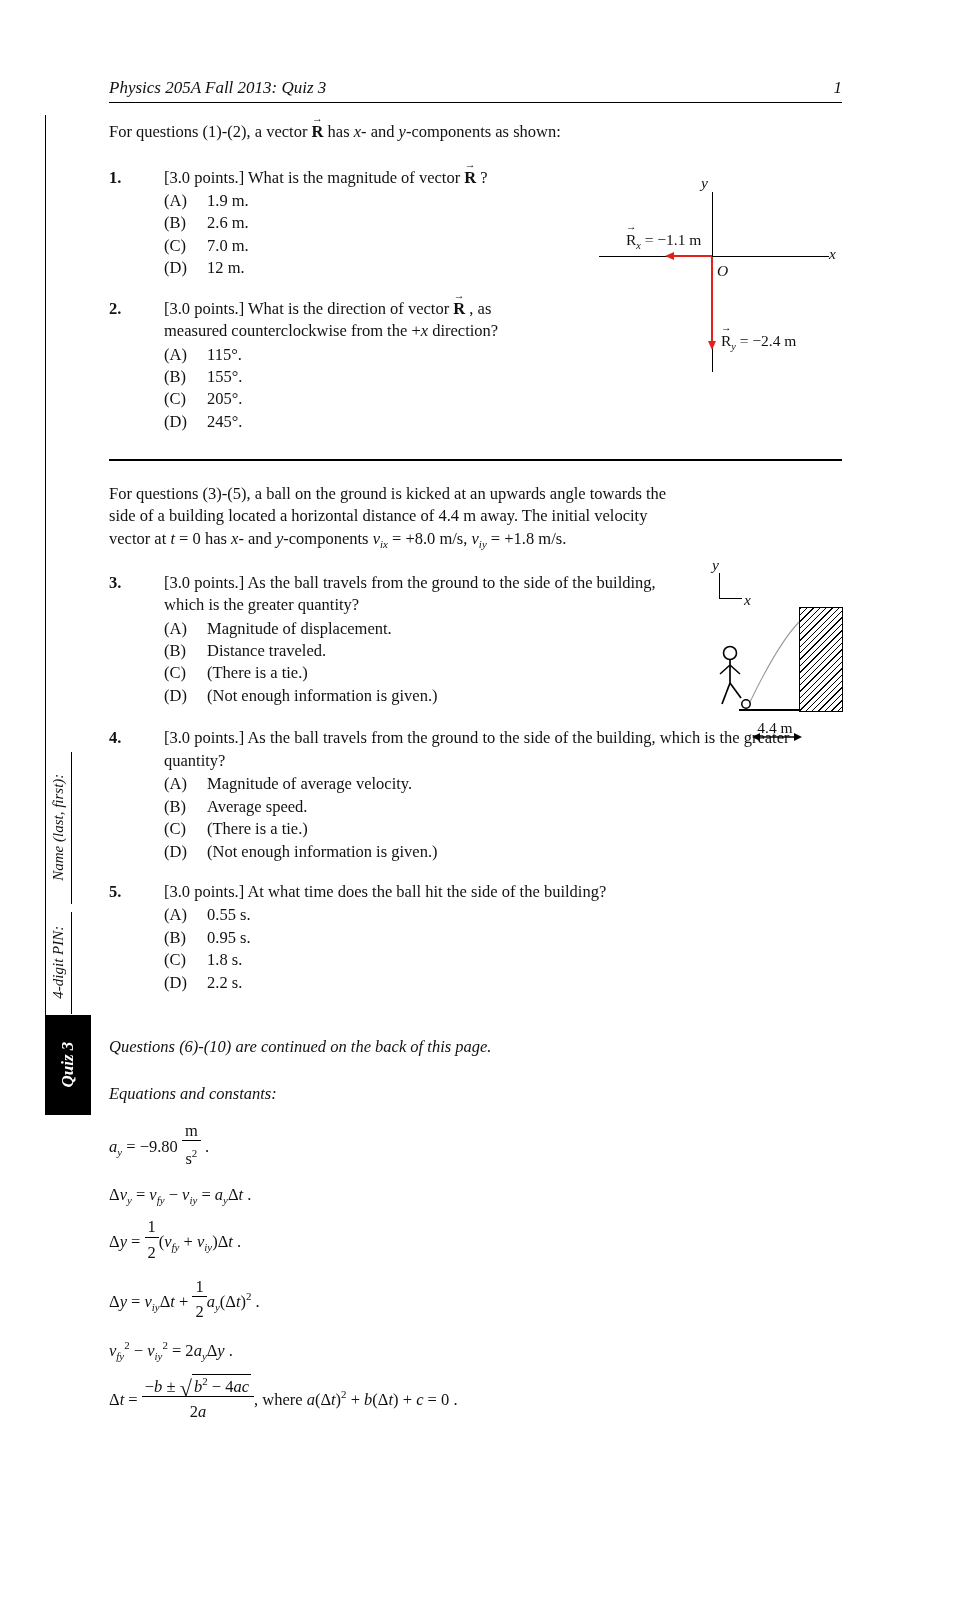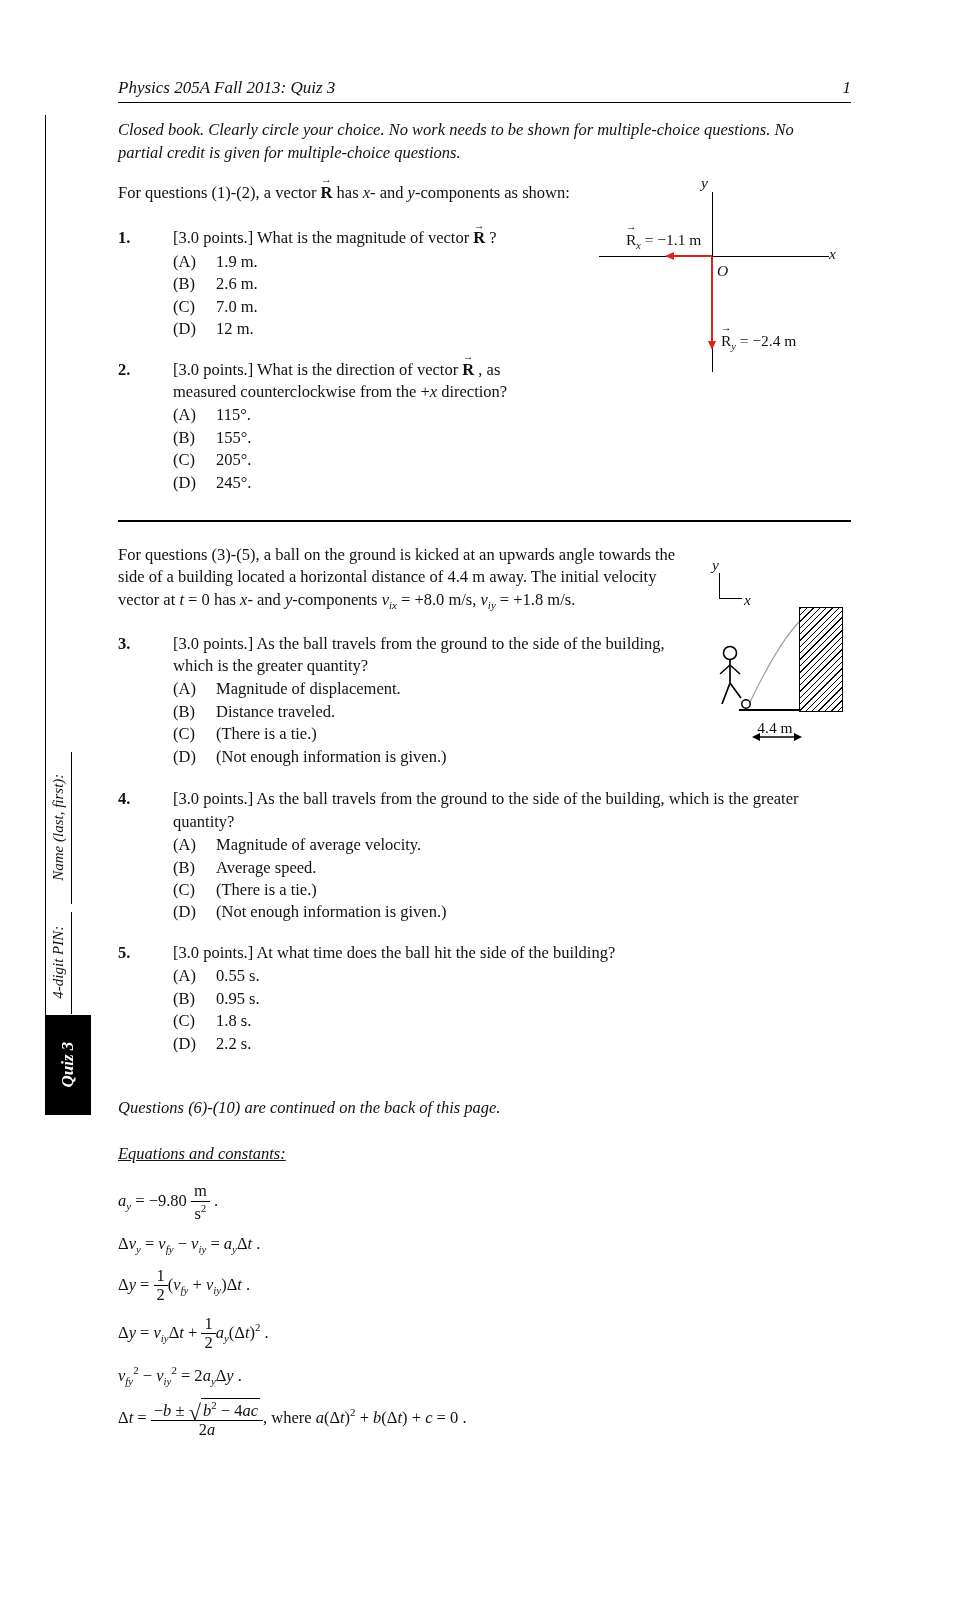--- a/index.html
+++ b/index.html
@@ -13,41 +13,41 @@
   .rule-left{left:45px;top:115px;width:1.3px;height:1000px;}
   .rule-name{left:71px;top:752px;width:1.2px;height:152px;}
   .rule-pin{left:71px;top:912px;width:1.2px;height:102px;}
   .side-label{position:absolute;font-style:italic;font-size:15px;white-space:nowrap;text-align:center;}
   .name-label{left:-17px;top:817px;width:150px;transform:rotate(-90deg);}
   .pin-label{left:13px;top:952px;width:90px;transform:rotate(-90deg);}
   .quiz-tab{position:absolute;left:45px;top:1015px;width:46px;height:100px;background:#000;
             display:flex;align-items:center;justify-content:center;}
   .quiz-tab span{transform:rotate(-90deg);color:#fff;font-style:italic;font-weight:bold;font-size:17px;white-space:nowrap;}
   
-  .content{position:absolute;left:118px;top:76px;width:733px;}
+  .content{position:absolute;left:109px;top:76px;width:733px;}
   .header-row{display:flex;justify-content:space-between;align-items:baseline;
               border-bottom:1.4px solid #000;padding-bottom:3px;font-style:italic;font-size:17px;}
   .instructions{font-style:italic;max-width:692px;margin:16px 0 0 0;}
   .intro1{max-width:462px;margin:18px 0 0 0;}
   .intro2{max-width:570px;margin:22px 0 0 0;}
   .question{position:relative;}
   .q1{margin-top:23px;} .q2{margin-top:18px;} .q3{margin-top:20px;} .q4{margin-top:20px;} .q5{margin-top:18px;}
   .qnum{position:absolute;left:0;top:0;font-weight:bold;}
   .qbody{margin-left:55px;}
   .q1 .stem{max-width:470px;} .q2 .stem{max-width:372px;} .q3 .stem{max-width:505px;} .q4 .stem{max-width:662px;}
   .opts{margin-top:1px;}
   .opt{display:flex;}
   .opt .letter{width:43px;flex:none;}
   .divider{height:1.4px;background:#000;margin-top:26px;}
   .note{font-style:italic;margin-top:42px;}
-  .eq-heading{font-style:italic;margin-top:24px;text-decoration:underline;}
+  .eq-heading{font-style:italic;margin-top:24px;}
   .equation{margin-top:10px;}
   .frac{display:inline-block;vertical-align:middle;text-align:center;line-height:1.12;}
   .frac .num{display:block;padding:0 3px;}
-  .frac .den{display:block;border-top:1.2px solid #000;padding:0 3px;}
+  .frac .den{display:block;border-top:1.2px solid #000;padding:6px 3px;}
   .sqrt{display:inline-block;white-space:nowrap;text-align:center;}
   .sqrt .radical{font-size:1.35em;line-height:0;vertical-align:-0.18em;}
   .sqrt .radicand{display:inline-block;border-top:1.2px solid #000;padding:0 2px;}
   .vec{position:relative;display:inline-block;}
   .vec .vec-arrow{position:absolute;left:0;width:100%;top:-0.72em;font-size:0.66em;text-align:center;line-height:1;}
   .footer-date{margin-top:38px;font-size:13.5px;}
   
   .diagram1{position:absolute;left:595px;top:175px;width:255px;height:205px;font-size:15.5px;}
   .d1-yaxis{position:absolute;left:117px;top:17px;width:1.4px;height:180px;background:#000;}
   .d1-xaxis{position:absolute;left:4px;top:81px;width:230px;height:1.4px;background:#000;}
@@ -92,21 +92,20 @@
     </div>
   </div>
 
   <div class="content">
 
     <div class="header-row">
       <span>Physics 205A  Fall 2013:  Quiz 3</span>
       <span>1</span>
     </div>
 
-    <p class="instructions">Closed book.  Clearly circle your choice.  No work needs to be shown for multiple-choice questions.  No partial credit is given for multiple-choice questions.</p>
 
     <p class="intro1">For questions (1)-(2), a vector <b><span class="vec">R<span class="vec-arrow">→</span></span></b> has <i>x</i>- and <i>y</i>-components as shown:</p>
 
     <div class="question q1">
       <div class="qnum">1.</div>
       <div class="qbody">
         <div class="stem">[3.0 points.]  What is the magnitude of vector <b><span class="vec">R<span class="vec-arrow">→</span></span></b> ?</div>
         <div class="opts">
           <div class="opt">
               <span class="letter">(A)</span>

